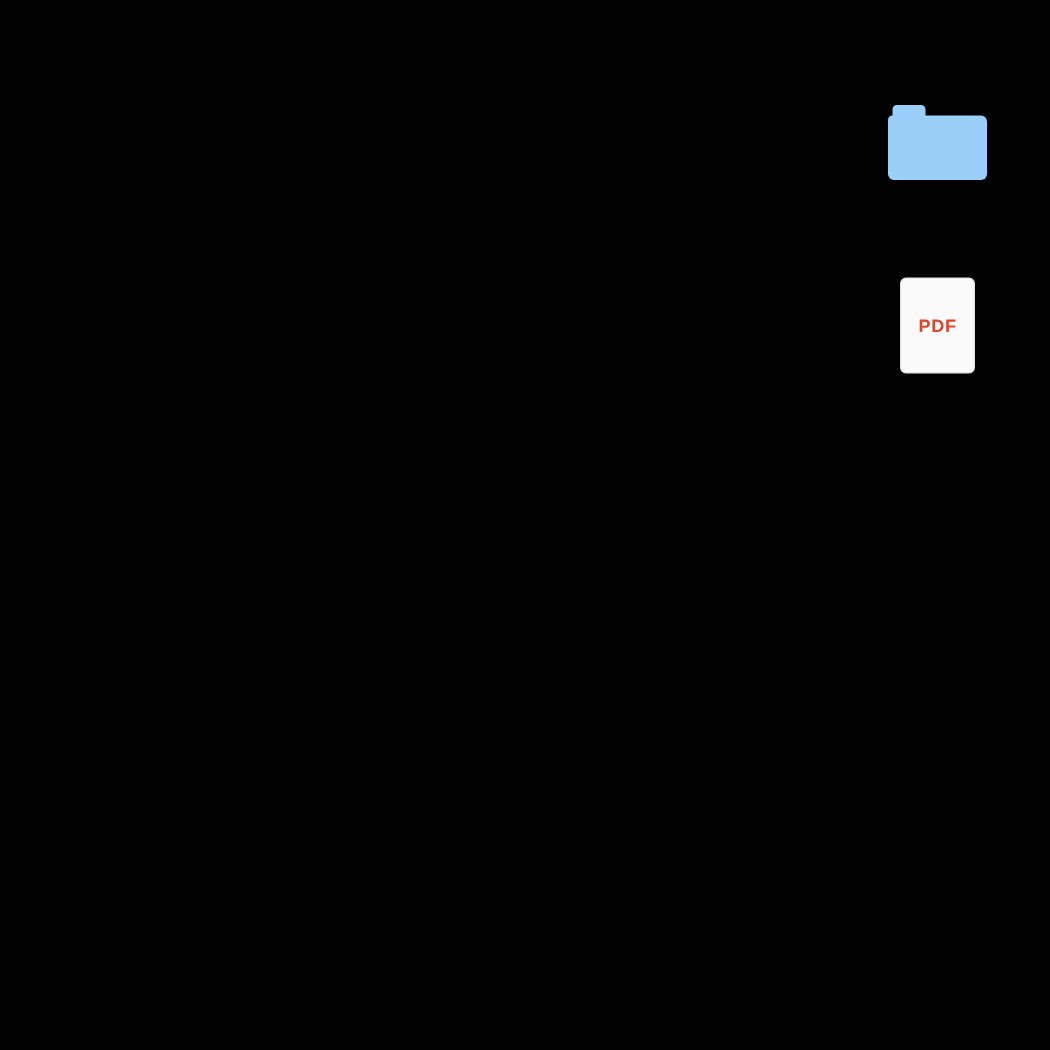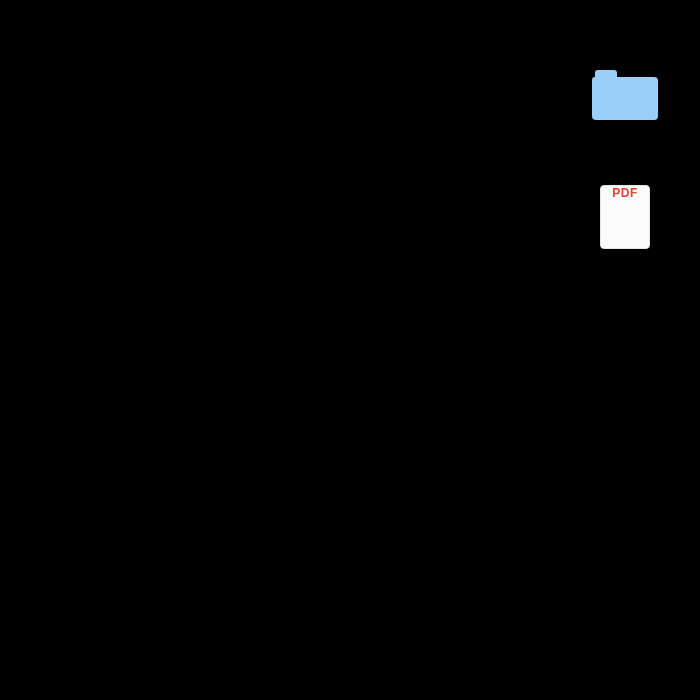--- a/index.html
+++ b/index.html
@@ -60,20 +60,21 @@
 
     
     .pdf-icon {
       width: 50px;
       height: 64px;
       background: #FBFBFB;
       border: 1px solid #E5E5E5;
       border-radius: 4px;
       position: relative;
       display: flex;
+      align-items: center;
       justify-content: center;
       box-shadow: 0 1px 2px rgba(0,0,0,0.15);
     }
     .pdf-badge {
       color: #E0452F;
       font-size: 12px;
       font-weight: 700;
       letter-spacing: 0.5px;
     }
 

